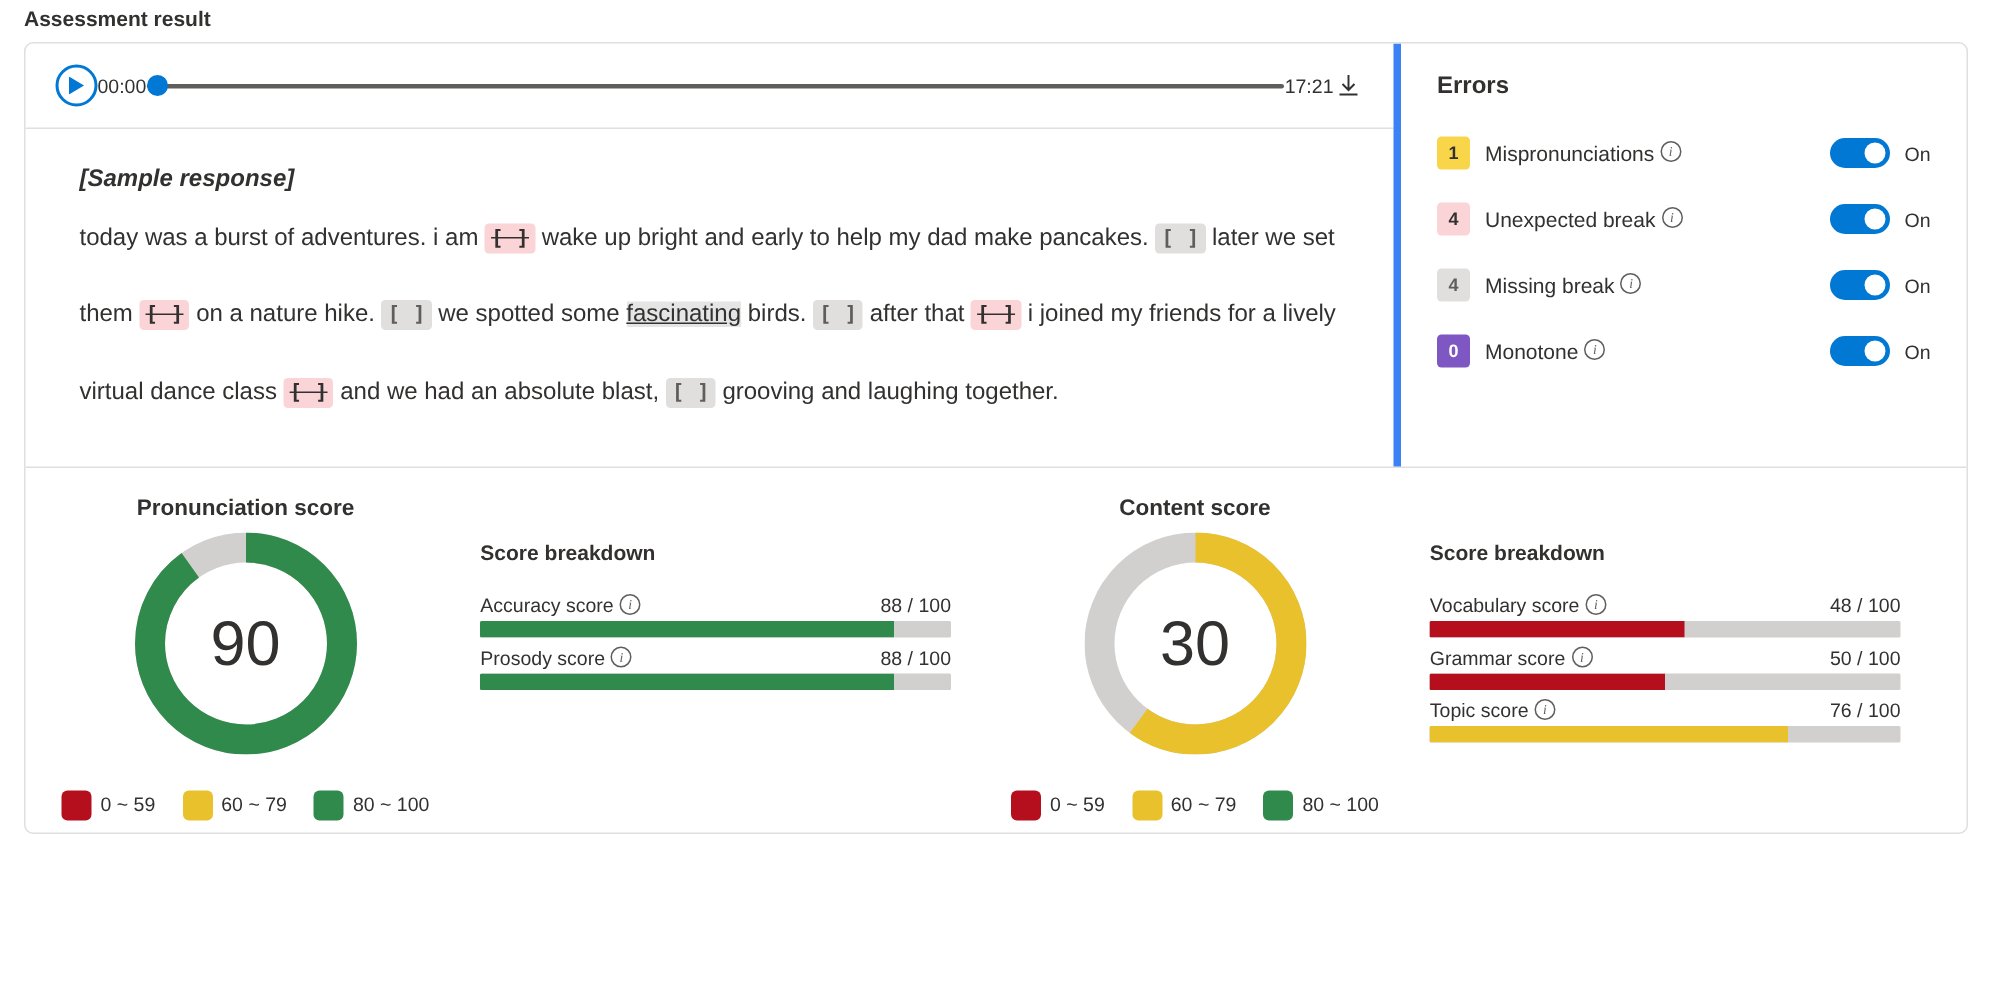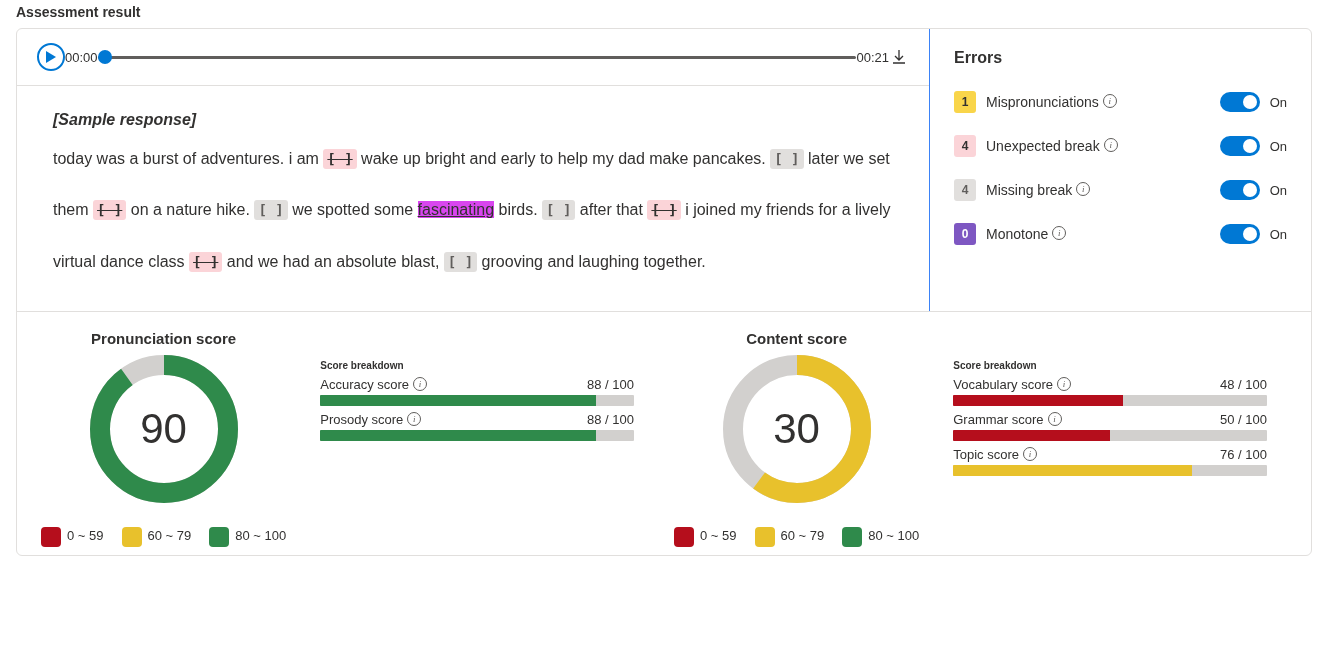--- a/index.html
+++ b/index.html
@@ -1,35 +1,35 @@
 <!DOCTYPE html>
 <html><head>
 <meta charset="utf-8">
 <style>
 * { box-sizing: border-box; margin: 0; padding: 0; }
 body { font-family: "Segoe UI", -apple-system, sans-serif; font-size: 14px; color: #323130; background: #fff; padding: 4px 16px 16px; }
 .title { font-weight: 600; font-size: 14px; margin-bottom: 8px; }
 .panel { border: 1px solid #e1dfdd; border-radius: 6px; overflow: hidden; }
 .top { display: flex; }
 .main-col { flex: 1; }
-.errors-col { width: 382px; border-left: 1px solid #3b82f6; padding: 20px 24px; }
+.errors-col { width: 382px; border-left: 5px solid #3b82f6; padding: 20px 24px; }
 .player { display: flex; align-items: center; padding: 14px 20px; border-bottom: 1px solid #e1dfdd; }
 .play-btn { width: 28px; height: 28px; border: 2px solid #0078d4; border-radius: 50%; display: flex; align-items: center; justify-content: center; cursor: pointer; background: #fff; }
 .play-btn svg { fill: #0078d4; }
 .time { font-size: 13px; }
 .track { flex: 1; position: relative; height: 20px; display: flex; align-items: center; cursor: pointer; }
 .track-bar { flex: 1; height: 3px; background: #605e5c; border-radius: 2px; }
 .track-thumb { position: absolute; left: 0; width: 14px; height: 14px; background: #0078d4; border-radius: 50%; }
 .dl { width: 20px; height: 20px; display: flex; align-items: center; justify-content: center; cursor: pointer; }
 .transcript-wrap { padding: 24px 28px 24px 36px; font-size: 16px; line-height: 3.2; color: #323130; }
 .sample-label { font-style: italic; font-weight: 700; margin-bottom: 4px; display: block; line-height: 1.2; font-size: 16px; }
 .ub, .mb { display: inline-block; padding: 0 4px; font-size: 14px; line-height: 20px; border-radius: 3px; vertical-align: baseline; font-family: monospace; font-weight: 600; }
 .ub { background: #fbd4d8; color: #323130; }
 .mb { background: #e1dfdd; color: #605e5c; }
-.mis { background: #d946ef; text-decoration: underline; }
+.mis { background: #e5e5e5; text-decoration: underline; }
 .errors-title { font-weight: 600; font-size: 16px; margin-bottom: 24px; }
 .err-row { display: flex; align-items: center; margin-bottom: 22px; }
 .badge { width: 22px; height: 22px; border-radius: 3px; display: inline-flex; align-items: center; justify-content: center; font-size: 12px; font-weight: 600; margin-right: 10px; }
 .b-mis { background: #f9d54a; color: #323130; }
 .b-ub { background: #fbd4d8; color: #323130; }
 .b-mb { background: #e1dfdd; color: #605e5c; }
 .b-mono { background: #7e57c2; color: #fff; }
 .err-label { flex: 1; font-size: 14px; }
 .info-ic { display: inline-flex; width: 14px; height: 14px; border: 1px solid #605e5c; border-radius: 50%; align-items: center; justify-content: center; font-size: 9px; margin-left: 4px; vertical-align: text-top; color: #605e5c; font-style: italic; font-family: serif; }
 .toggle { width: 40px; height: 20px; background: #0078d4; border-radius: 10px; position: relative; cursor: pointer; margin-right: 10px; }
@@ -45,21 +45,21 @@
 .donut-ring { fill: none; stroke-width: 20; }
 .donut-bg { stroke: #d2d0ce; }
 .donut-fg { stroke-linecap: butt; }
 .donut-val { position: absolute; inset: 0; display: flex; align-items: center; justify-content: center; font-size: 42px; font-weight: 400; }
 .legend { display: flex; gap: 18px; margin-top: 24px; font-size: 13px; align-items: flex-start; }
 .leg-sw { width: 20px; height: 20px; border-radius: 4px; display: inline-block; margin-right: 6px; vertical-align: middle; }
 .sw-red { background: #b50e1c; }
 .sw-yel { background: #e8c12c; }
 .sw-grn { background: #2f8a4b; }
 .breakdown-col { flex: 1; padding-top: 30px; padding-right: 20px; }
-.bd-title { font-weight: 600; font-size: 10px; margin-bottom: 6px; }
+.bd-title { font-weight: 600; font-size: 14px; margin-bottom: 20px; }
 .bd-row { margin-bottom: 6px; }
 .bd-head { display: flex; justify-content: space-between; font-size: 13px; margin-bottom: 3px; }
 .bd-bar { height: 11px; background: #d2d0ce; border-radius: 1px; overflow: hidden; }
 .bd-fill { height: 100%; }
 .fill-grn { background: #2f8a4b; }
 .fill-red { background: #b50e1c; }
 .fill-yel { background: #e8c12c; }
 </style>
 </head>
 <body>
@@ -73,21 +73,21 @@
         <div class="play-btn">
           <svg width="10" height="12" viewBox="0 0 10 12">
               <path d="M0 0 L10 6 L0 12 Z"></path>
             </svg>
         </div>
         <span class="time">00:00</span>
         <div class="track">
           <div class="track-bar"></div>
           <div class="track-thumb"></div>
         </div>
-        <span class="time">00:21</span>
+        <span class="time">17:21</span>
         <div class="dl">
           <svg width="16" height="16" viewBox="0 0 16 16" fill="none" stroke="#323130" stroke-width="1.3">
               <path d="M8 1 L8 11 M4 7 L8 11 L12 7 M2 14 L14 14"></path>
             </svg>
         </div>
       </div>
       <div class="transcript-wrap">
         <span class="sample-label">[Sample response]</span>
         <span id="transcript-text">today was a burst of adventures. i am <span class="ub" style="text-decoration: line-through rgb(50, 49, 48);">[ ]</span> wake up bright and early to help my dad make pancakes. <span class="mb">[ ]</span> later we set them <span class="ub" style="text-decoration: line-through rgb(50, 49, 48);">[ ]</span> on a nature hike. <span class="mb">[ ]</span> we spotted some <span class="mis">fascinating</span> birds. <span class="mb">[ ]</span> after that <span class="ub" style="text-decoration: line-through rgb(50, 49, 48);">[ ]</span> i joined my friends for a lively virtual dance class <span class="ub" style="text-decoration: line-through rgb(50, 49, 48);">[ ]</span> and we had an absolute blast, <span class="mb">[ ]</span> grooving and laughing together.</span>
       </div>

